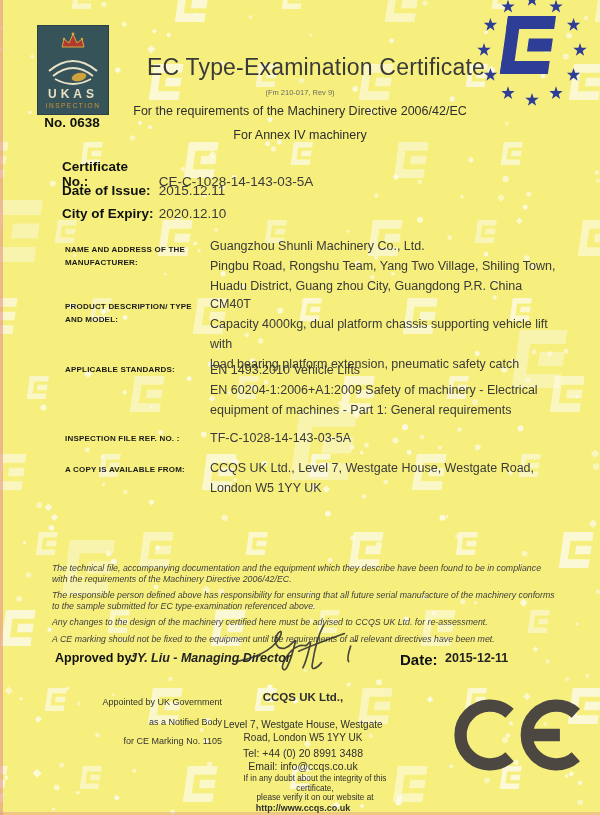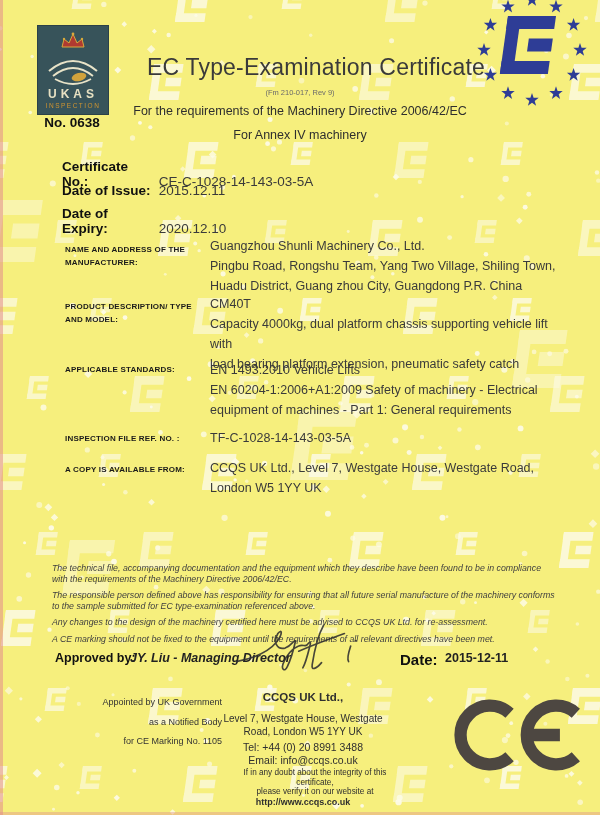--- a/index.html
+++ b/index.html
@@ -42,21 +42,21 @@
   .appr-label{position:absolute;left:55px;top:651px;font-size:12.5px;font-weight:bold;color:#111;}
   .appr-name{position:absolute;left:130px;top:651px;font-size:12.5px;font-weight:bold;font-style:italic;color:#222;}
   .appr-date-label{position:absolute;left:400px;top:651px;font-size:15px;font-weight:bold;color:#111;}
   .appr-date-value{position:absolute;left:445px;top:651px;font-size:12.5px;font-weight:bold;color:#222;}
   .signature{position:absolute;left:232px;top:620px;}
 
   
   .foot-left{position:absolute;left:52px;top:697px;width:170px;text-align:right;font-size:9px;color:#333;}
   .foot-left div{margin-bottom:9.5px;}
   .foot-center{position:absolute;left:207px;top:691px;width:192px;text-align:center;color:#2f2f2f;}
-  .fc-company{font-size:11.5px;font-weight:bold;margin-bottom:10px;}
+  .fc-company{font-size:11.5px;font-weight:bold;margin-bottom:16px;}
   .fc-addr{font-size:10px;line-height:12.5px;}
   .fc-tel{font-size:10.5px;margin-top:3px;}
   .fc-email{font-size:10.5px;margin-top:1px;}
   .fc-verify{font-size:8.2px;line-height:9.5px;margin-top:2px;padding-left:24px;}
   .fc-site{font-size:9px;font-weight:bold;}
   .ce-mark{position:absolute;left:452px;top:692px;}
 </style>
 </head>
 <body>
 
@@ -834,21 +834,21 @@
 
   <div class="srow" style="top:159px">
     <span class="slabel">Certificate No.:</span>
     <span class="svalue">CE-C-1028-14-143-03-5A</span>
   </div>
   <div class="srow" style="top:183px">
     <span class="slabel">Date of Issue:</span>
     <span class="svalue">2015.12.11</span>
   </div>
   <div class="srow" style="top:206px">
-    <span class="slabel">Date of Expiry:</span>
+    <span class="slabel">City of Expiry:</span>
     <span class="svalue">2020.12.10</span>
   </div>
 
   <div class="drow-label" style="top:243px">
     <div>NAME AND ADDRESS OF THE</div>
     <div>MANUFACTURER:</div>
   </div>
   <div class="drow-value" style="top:236px">
     <div>Guangzhou Shunli Machinery Co., Ltd.</div>
     <div>Pingbu Road, Rongshu Team, Yang Two Village, Shiling Town,</div>

